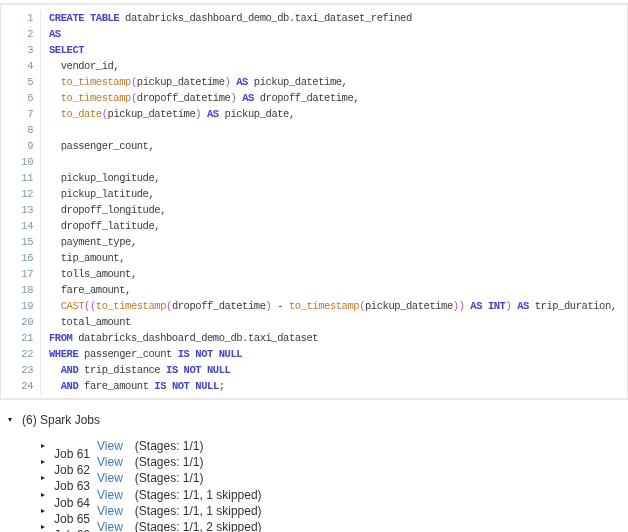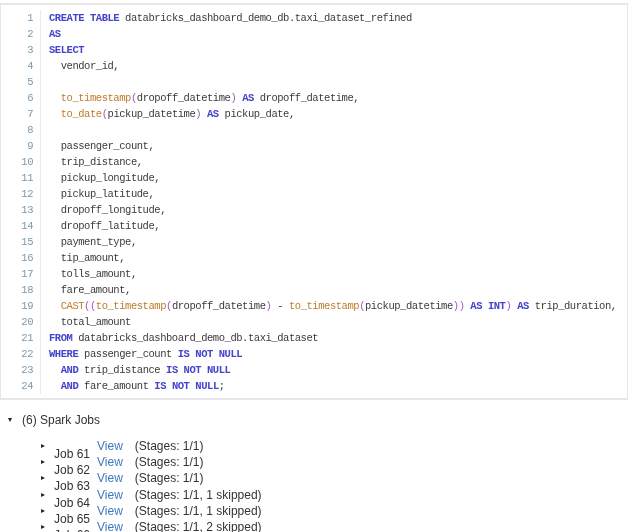--- a/index.html
+++ b/index.html
@@ -92,26 +92,26 @@
 <body>
 
 <div class="notebook">
 
   <div class="code-cell">
     <div>
         <div class="code-line"><span class="line-number">1</span><span class="code-text"><span class="tok-k">CREATE TABLE</span><span class="tok-p"> databricks_dashboard_demo_db.taxi_dataset_refined</span></span></div>
         <div class="code-line"><span class="line-number">2</span><span class="code-text"><span class="tok-k">AS</span></span></div>
         <div class="code-line"><span class="line-number">3</span><span class="code-text"><span class="tok-k">SELECT</span></span></div>
         <div class="code-line"><span class="line-number">4</span><span class="code-text"><span class="tok-p">  vendor_id,</span></span></div>
-        <div class="code-line"><span class="line-number">5</span></div>
+        <div class="code-line"><span class="line-number">5</span><span class="code-text"><span class="tok-p">  </span><span class="tok-f">to_timestamp</span><span class="tok-b">(</span><span class="tok-p">pickup_datetime</span><span class="tok-b">)</span><span class="tok-p"> </span><span class="tok-k">AS</span><span class="tok-p"> pickup_datetime,</span></span></div>
         <div class="code-line"><span class="line-number">6</span><span class="code-text"><span class="tok-p">  </span><span class="tok-f">to_timestamp</span><span class="tok-b">(</span><span class="tok-p">dropoff_datetime</span><span class="tok-b">)</span><span class="tok-p"> </span><span class="tok-k">AS</span><span class="tok-p"> dropoff_datetime,</span></span></div>
         <div class="code-line"><span class="line-number">7</span><span class="code-text"><span class="tok-p">  </span><span class="tok-f">to_date</span><span class="tok-b">(</span><span class="tok-p">pickup_datetime</span><span class="tok-b">)</span><span class="tok-p"> </span><span class="tok-k">AS</span><span class="tok-p"> pickup_date,</span></span></div>
         <div class="code-line"><span class="line-number">8</span></div>
         <div class="code-line"><span class="line-number">9</span><span class="code-text"><span class="tok-p">  passenger_count,</span></span></div>
-        <div class="code-line"><span class="line-number">10</span><span class="code-text"><span class="tok-p">  trip_distance,</span></span></div>
+        <div class="code-line"><span class="line-number">10</span></div>
         <div class="code-line"><span class="line-number">11</span><span class="code-text"><span class="tok-p">  pickup_longitude,</span></span></div>
         <div class="code-line"><span class="line-number">12</span><span class="code-text"><span class="tok-p">  pickup_latitude,</span></span></div>
         <div class="code-line"><span class="line-number">13</span><span class="code-text"><span class="tok-p">  dropoff_longitude,</span></span></div>
         <div class="code-line"><span class="line-number">14</span><span class="code-text"><span class="tok-p">  dropoff_latitude,</span></span></div>
         <div class="code-line"><span class="line-number">15</span><span class="code-text"><span class="tok-p">  payment_type,</span></span></div>
         <div class="code-line"><span class="line-number">16</span><span class="code-text"><span class="tok-p">  tip_amount,</span></span></div>
         <div class="code-line"><span class="line-number">17</span><span class="code-text"><span class="tok-p">  tolls_amount,</span></span></div>
         <div class="code-line"><span class="line-number">18</span><span class="code-text"><span class="tok-p">  fare_amount,</span></span></div>
         <div class="code-line"><span class="line-number">19</span><span class="code-text"><span class="tok-p">  </span><span class="tok-f">CAST</span><span class="tok-b">((</span><span class="tok-f">to_timestamp</span><span class="tok-b">(</span><span class="tok-p">dropoff_datetime</span><span class="tok-b">)</span><span class="tok-p"> - </span><span class="tok-f">to_timestamp</span><span class="tok-b">(</span><span class="tok-p">pickup_datetime</span><span class="tok-b">))</span><span class="tok-p"> </span><span class="tok-k">AS</span><span class="tok-p"> </span><span class="tok-k">INT</span><span class="tok-b">)</span><span class="tok-p"> </span><span class="tok-k">AS</span><span class="tok-p"> trip_duration,</span></span></div>
         <div class="code-line"><span class="line-number">20</span><span class="code-text"><span class="tok-p">  total_amount</span></span></div>

